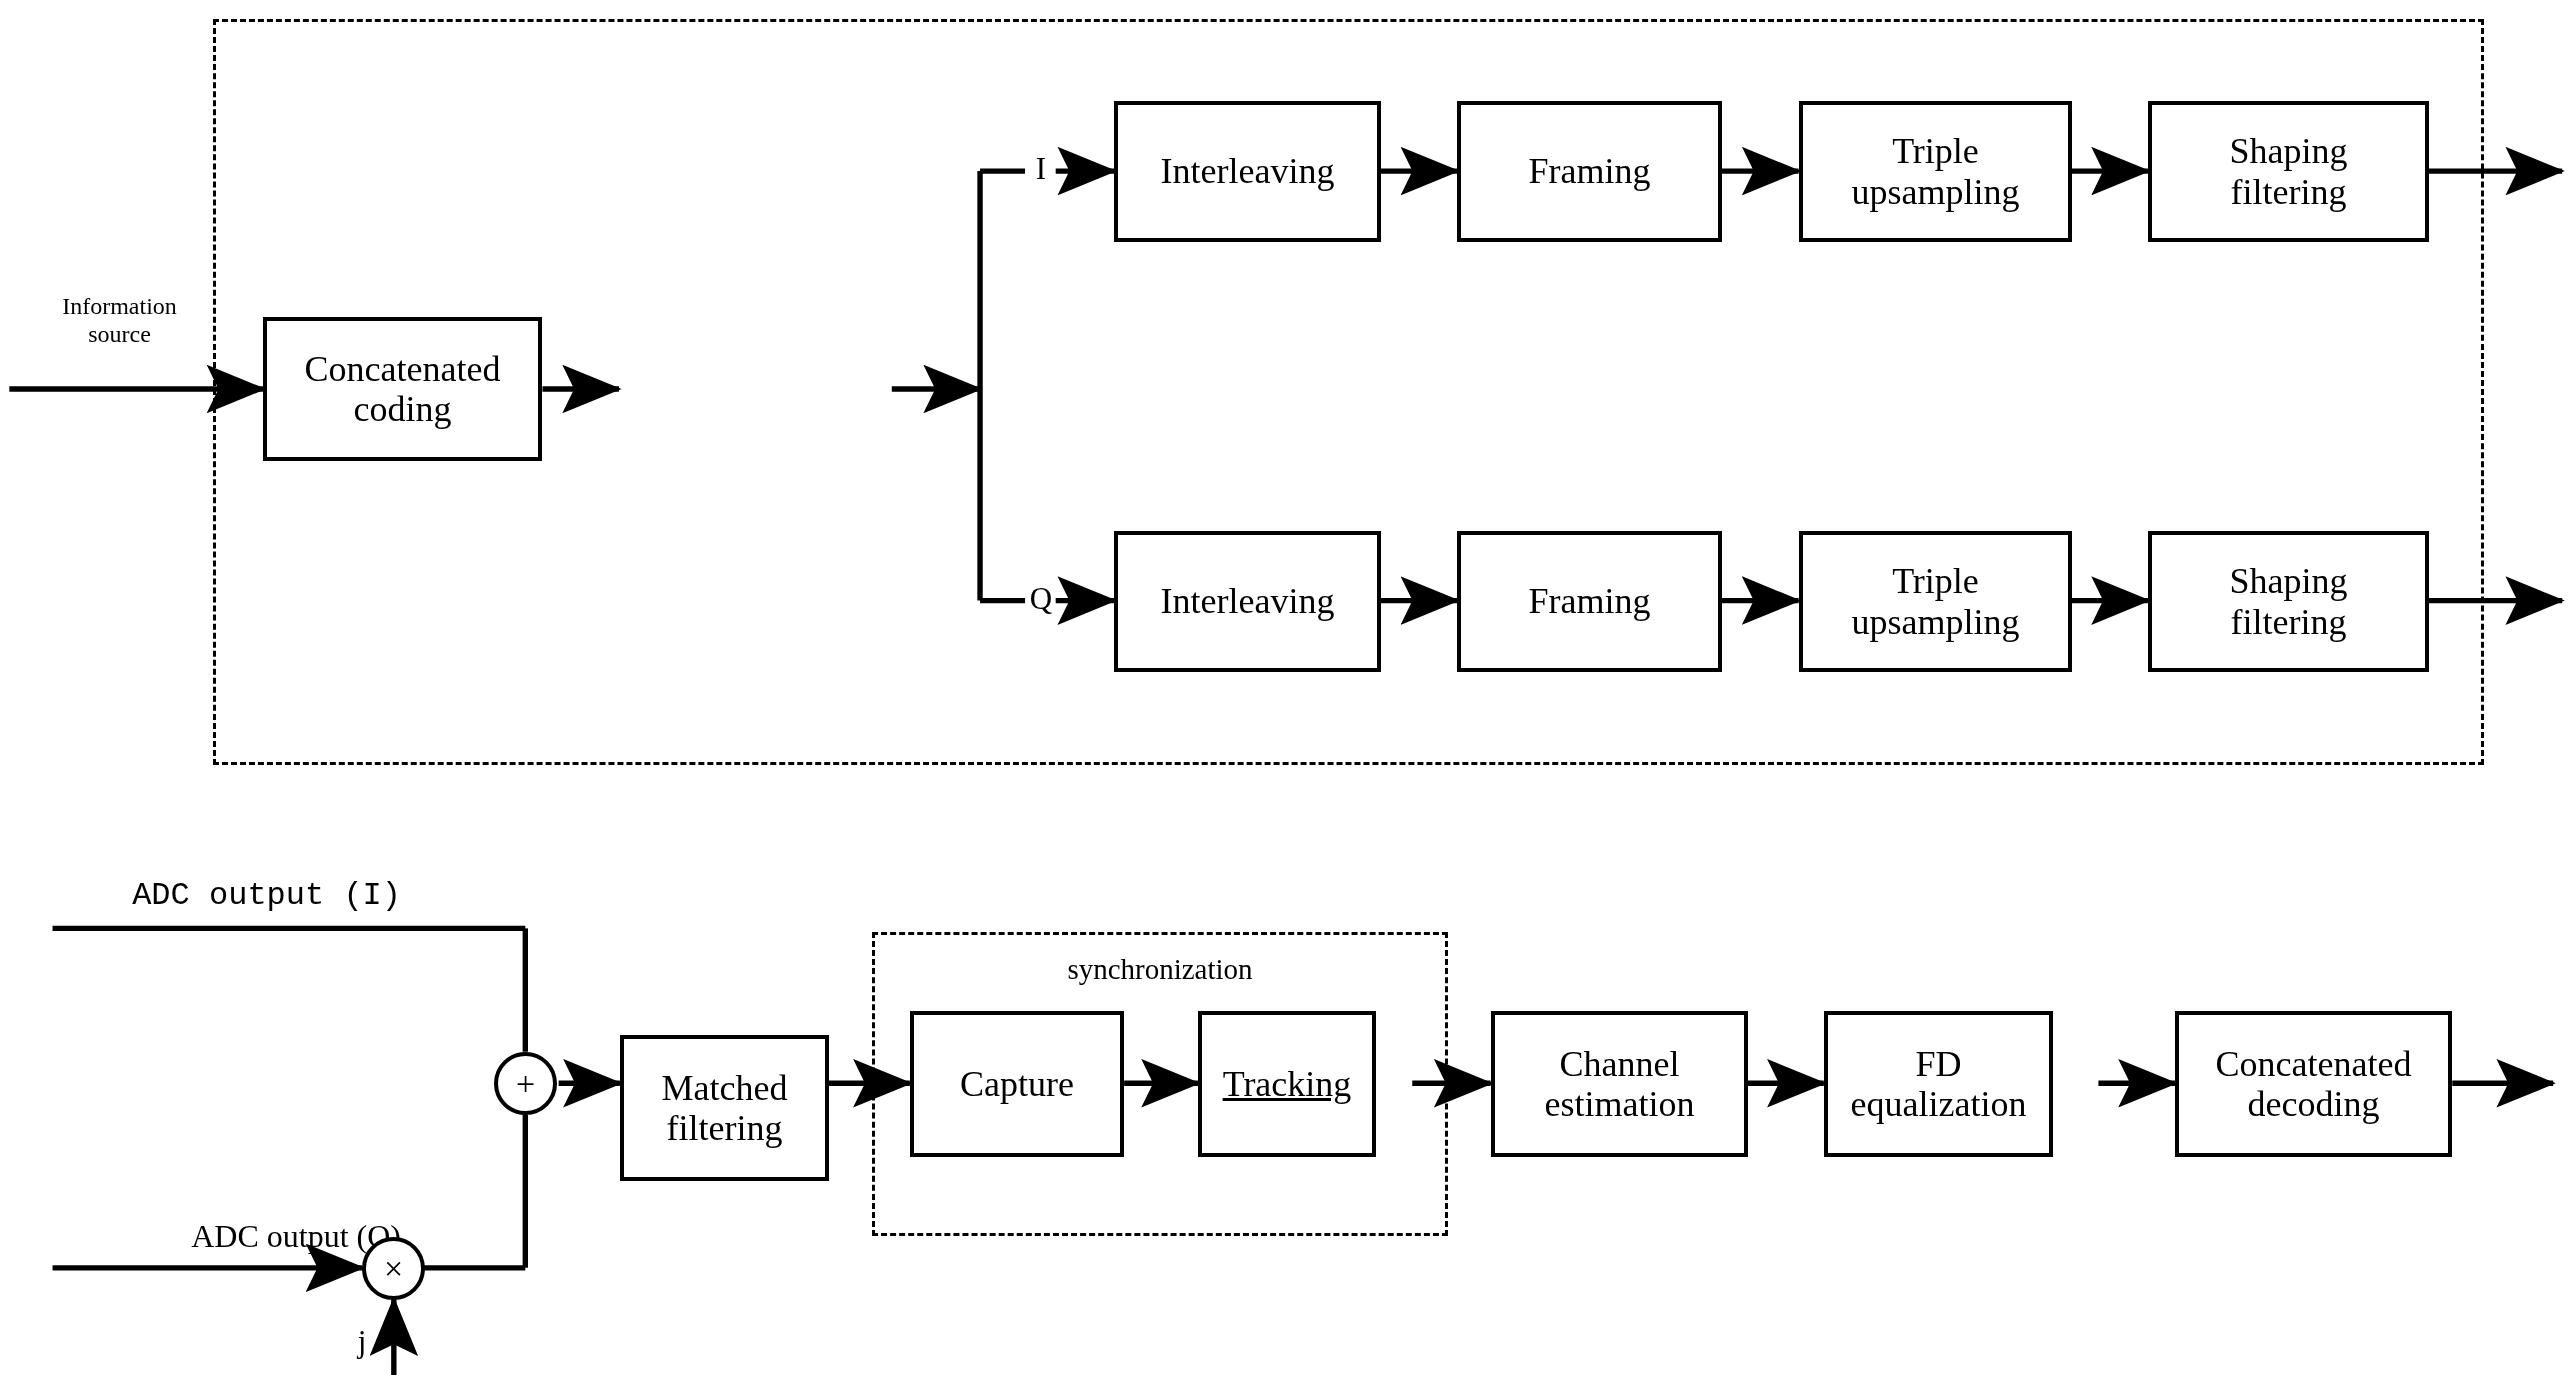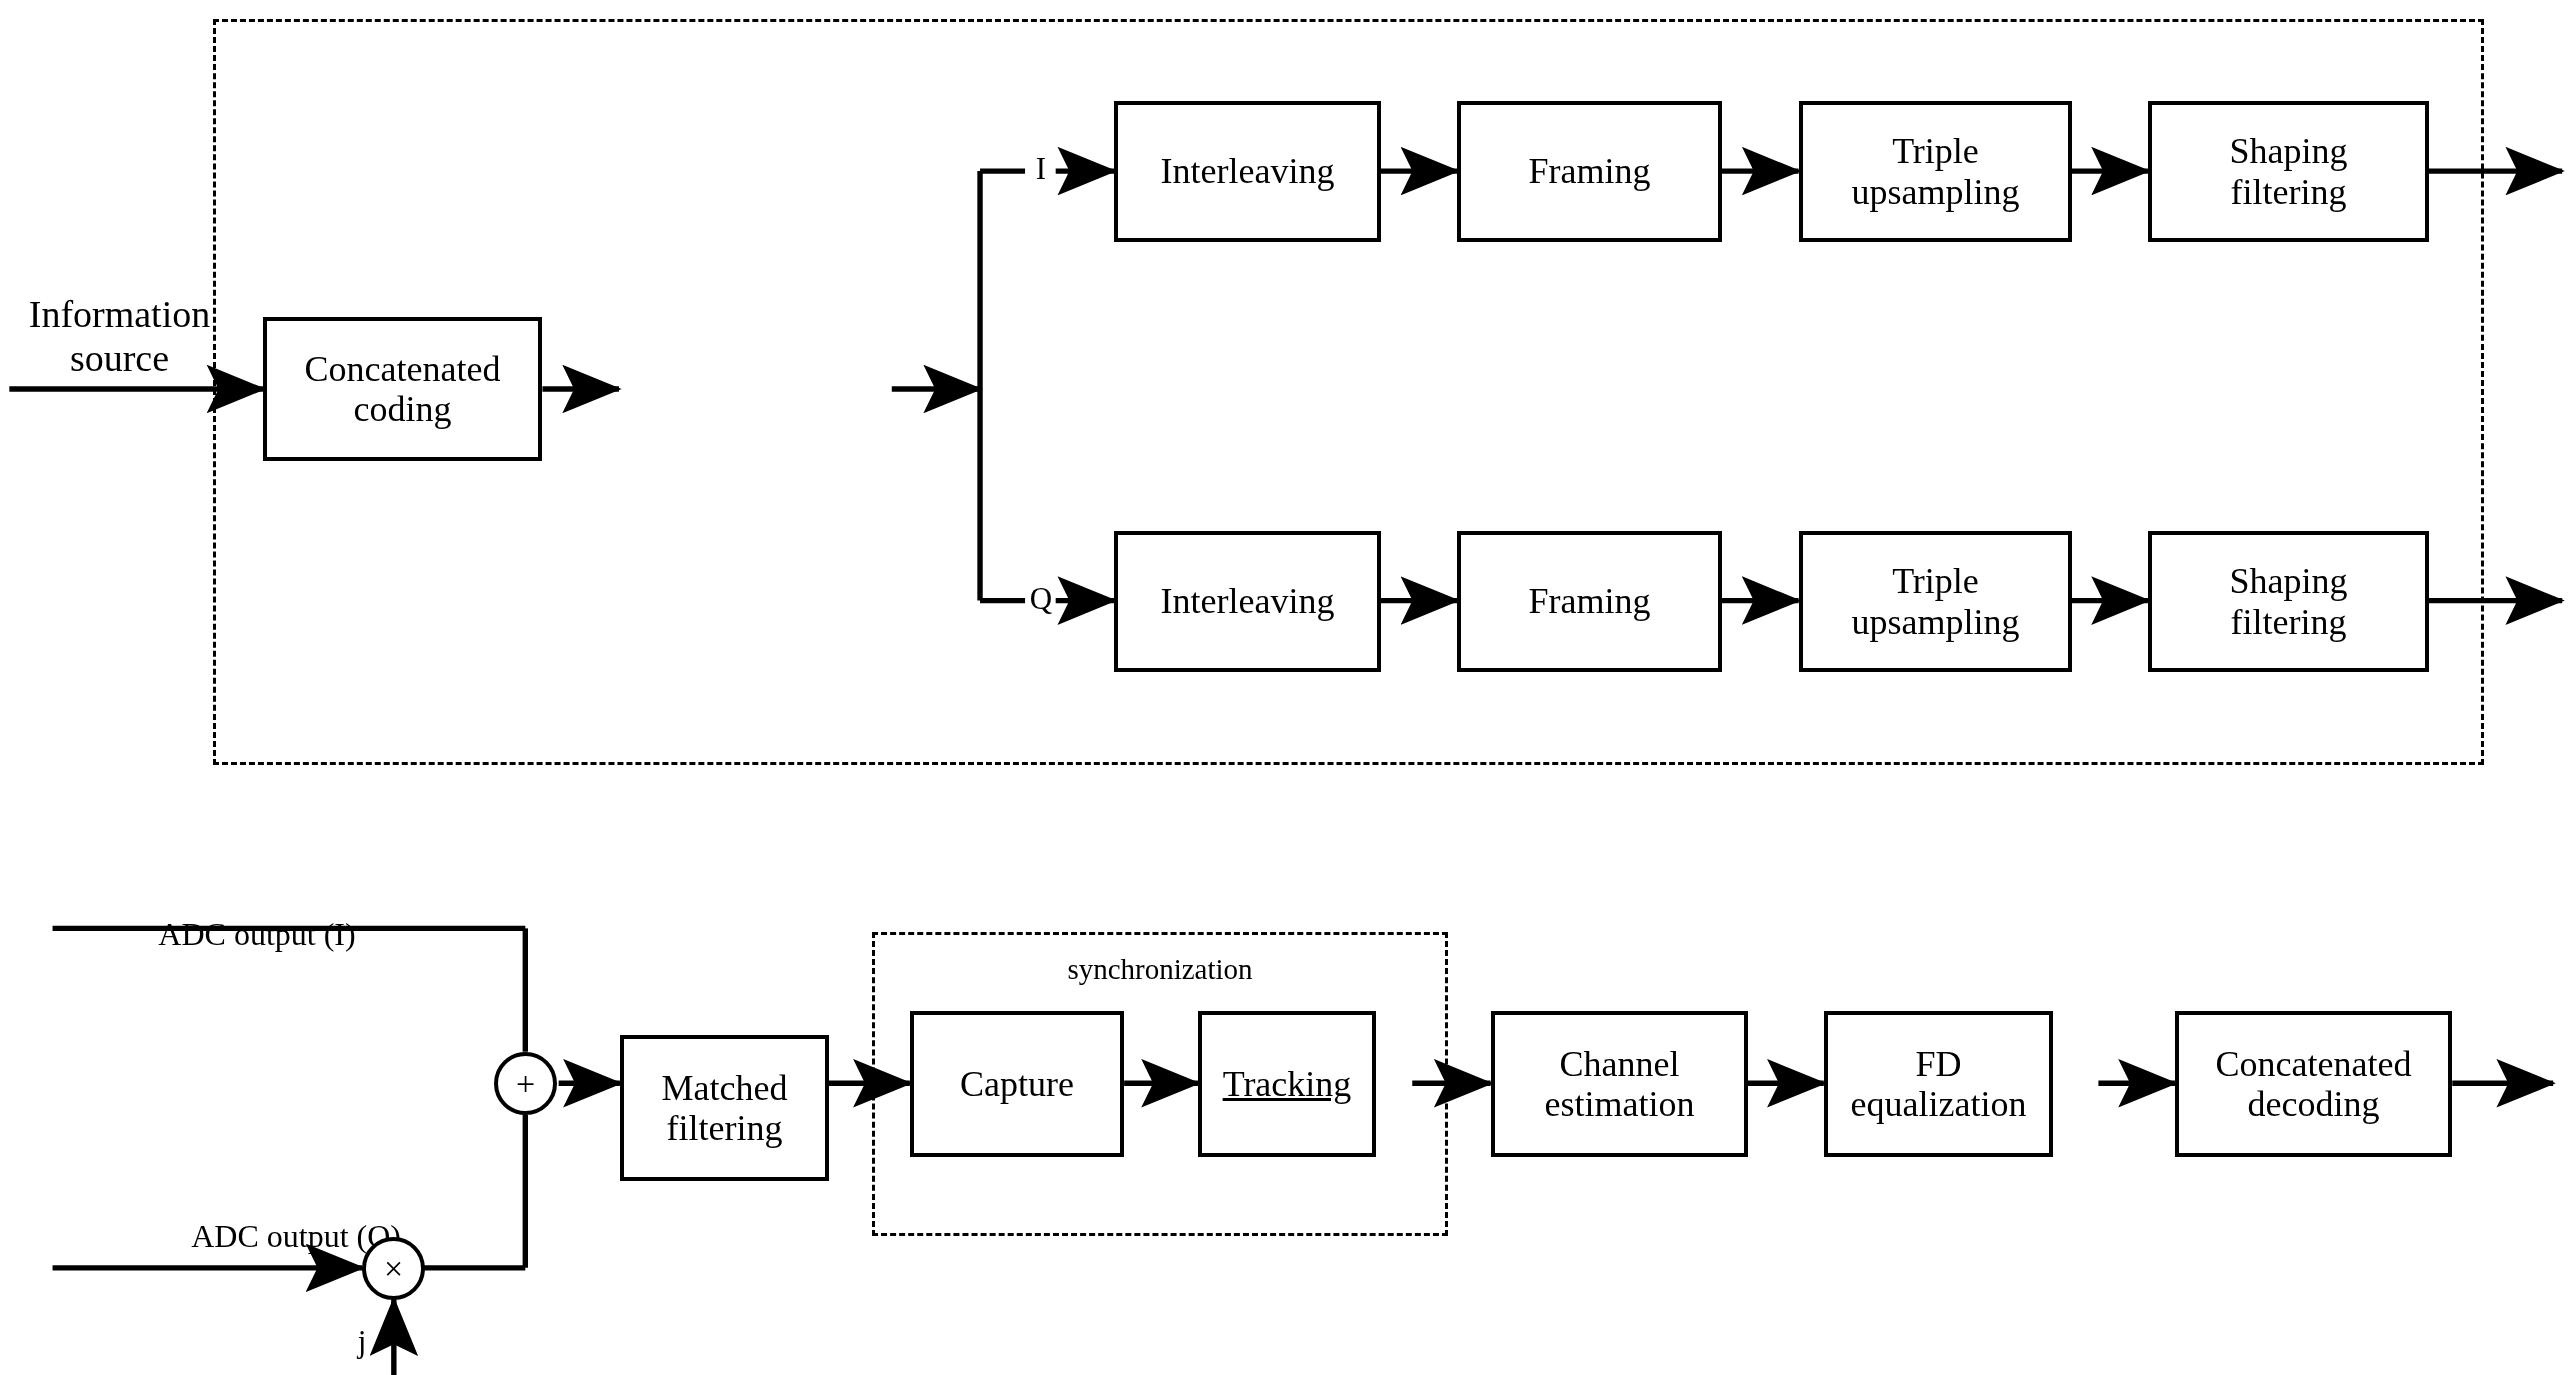--- a/index.html
+++ b/index.html
@@ -37,21 +37,21 @@
   }
   .blk span { display: block; width: 100%; }
   .lbl {
     position: absolute;
     color: #000;
     font-family: "Liberation Serif", "DejaVu Serif", serif;
     white-space: nowrap;
     line-height: 1.15;
     text-align: center;
   }
-  .lbl-src { font-size: 38px; }
+  .lbl-src { font-size: 24px; }
   .lbl-iq  { font-size: 31px; }
   .lbl-adc { font-size: 32px; }
   .lbl-sync{ font-size: 29px; text-align: center; }
   .lbl-j   { font-size: 31px; }
   .dashbox {
     position: absolute;
     box-sizing: border-box;
     border: 3.6px dashed #000;
     background: transparent;
   }
@@ -202,21 +202,21 @@
       <span>upsampling</span>
     </span>
   </div>
   <div class="blk" style="left:2148px; top:531px; width:281px; height:141px;">
     <span>
       <span>Shaping</span>
       <span>filtering</span>
     </span>
   </div>
 
-  <div class="lbl lbl-adc" style="left:113px; top:916px; width:288px; text-align:center;">ADC output (I)</div>
+  <div class="lbl lbl-adc" style="left:113px; top:878px; width:288px; text-align:right;font-family:Liberation Mono, monospace;">ADC output (I)</div>
   <div class="lbl lbl-adc" style="left:113px; top:1218px; width:288px; text-align:right;">ADC output (Q)</div>
   <div class="lbl lbl-j" style="left:344px; top:1324px; width:36px;">j</div>
 
   <div class="opcircle" style="left:494px; top:1052px; width:63px; height:63px;">
     <span>+</span>
   </div>
   <div class="opcircle" style="left:362px; top:1237px; width:63px; height:63px;">
     <span>×</span>
   </div>
 

